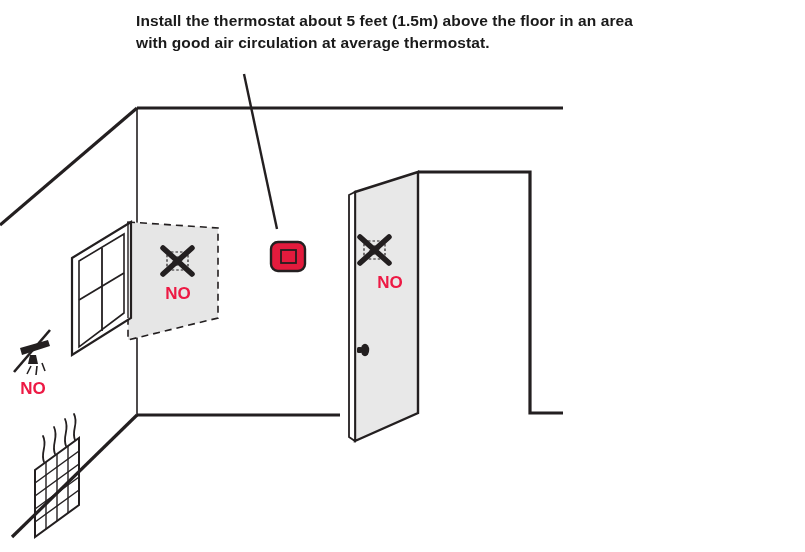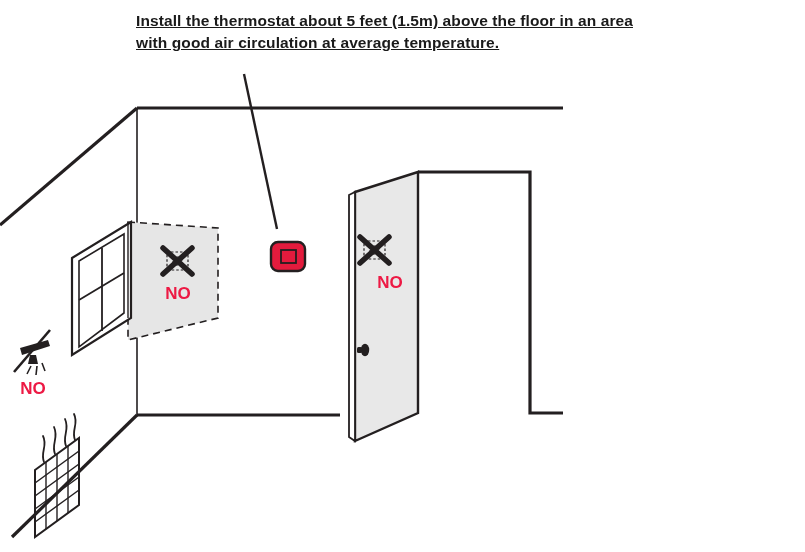--- a/index.html
+++ b/index.html
@@ -22,33 +22,32 @@
   #caption {
     position: absolute;
     left: 136px;
     top: 10px;
     width: 620px;
     font-size: 15.5px;
     font-weight: bold;
     line-height: 1.45;
     color: #1a1a1a;
     letter-spacing: 0.1px;
-    text-decoration: underline;
   }
   #caption span { display: block; }
   svg { position: absolute; left: 0; top: 0; }
 </style>
 </head>
 <body>
 
 <div id="stage">
 
   <div id="caption">
     <span>Install the thermostat about 5 feet (1.5m) above the floor in an area</span>
-    <span>with good air circulation at average temperature.</span>
+    <span>with good air circulation at average thermostat.</span>
   </div>
 
   <svg width="805" height="552" viewBox="0 0 805 552">
 
     <g fill="none" stroke="#231f20" stroke-linecap="butt">
 
       <line x1="137" y1="108" x2="563" y2="108" stroke-width="3.2"></line>
 
       <line x1="137" y1="108" x2="0" y2="225" stroke-width="3.2"></line>
 

